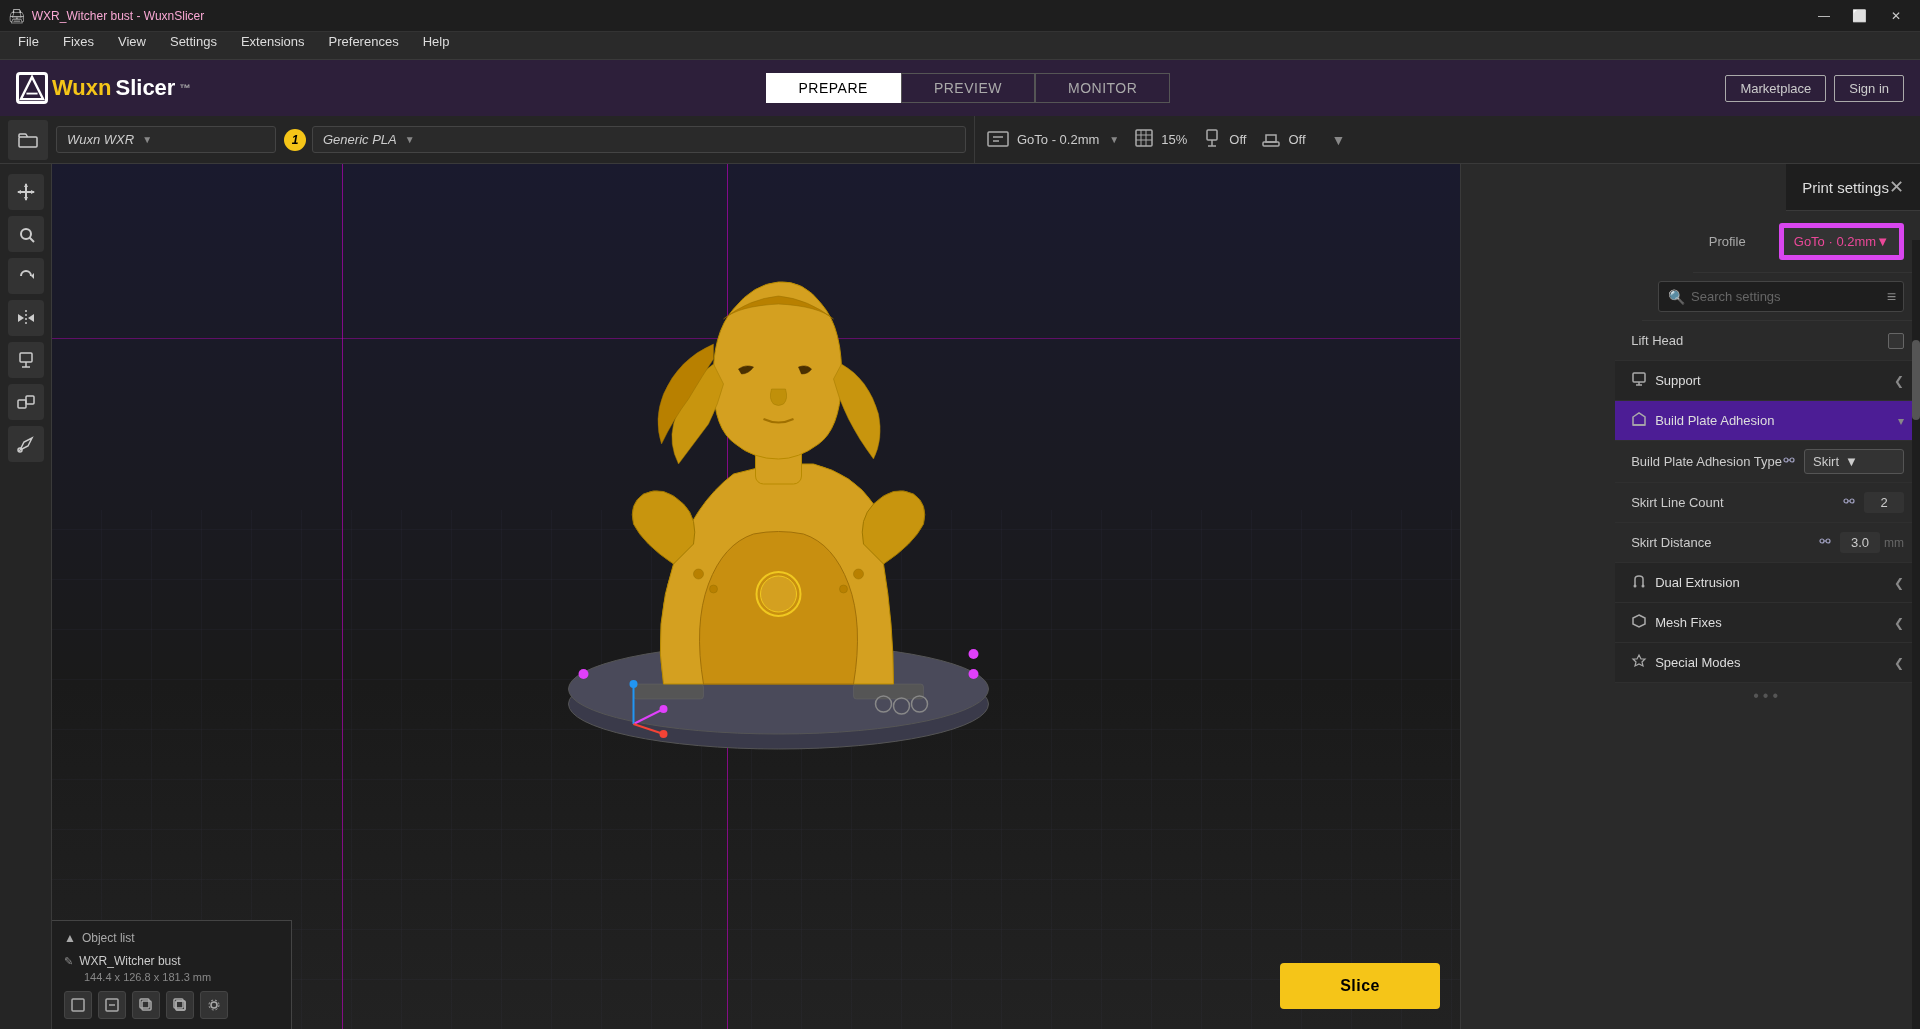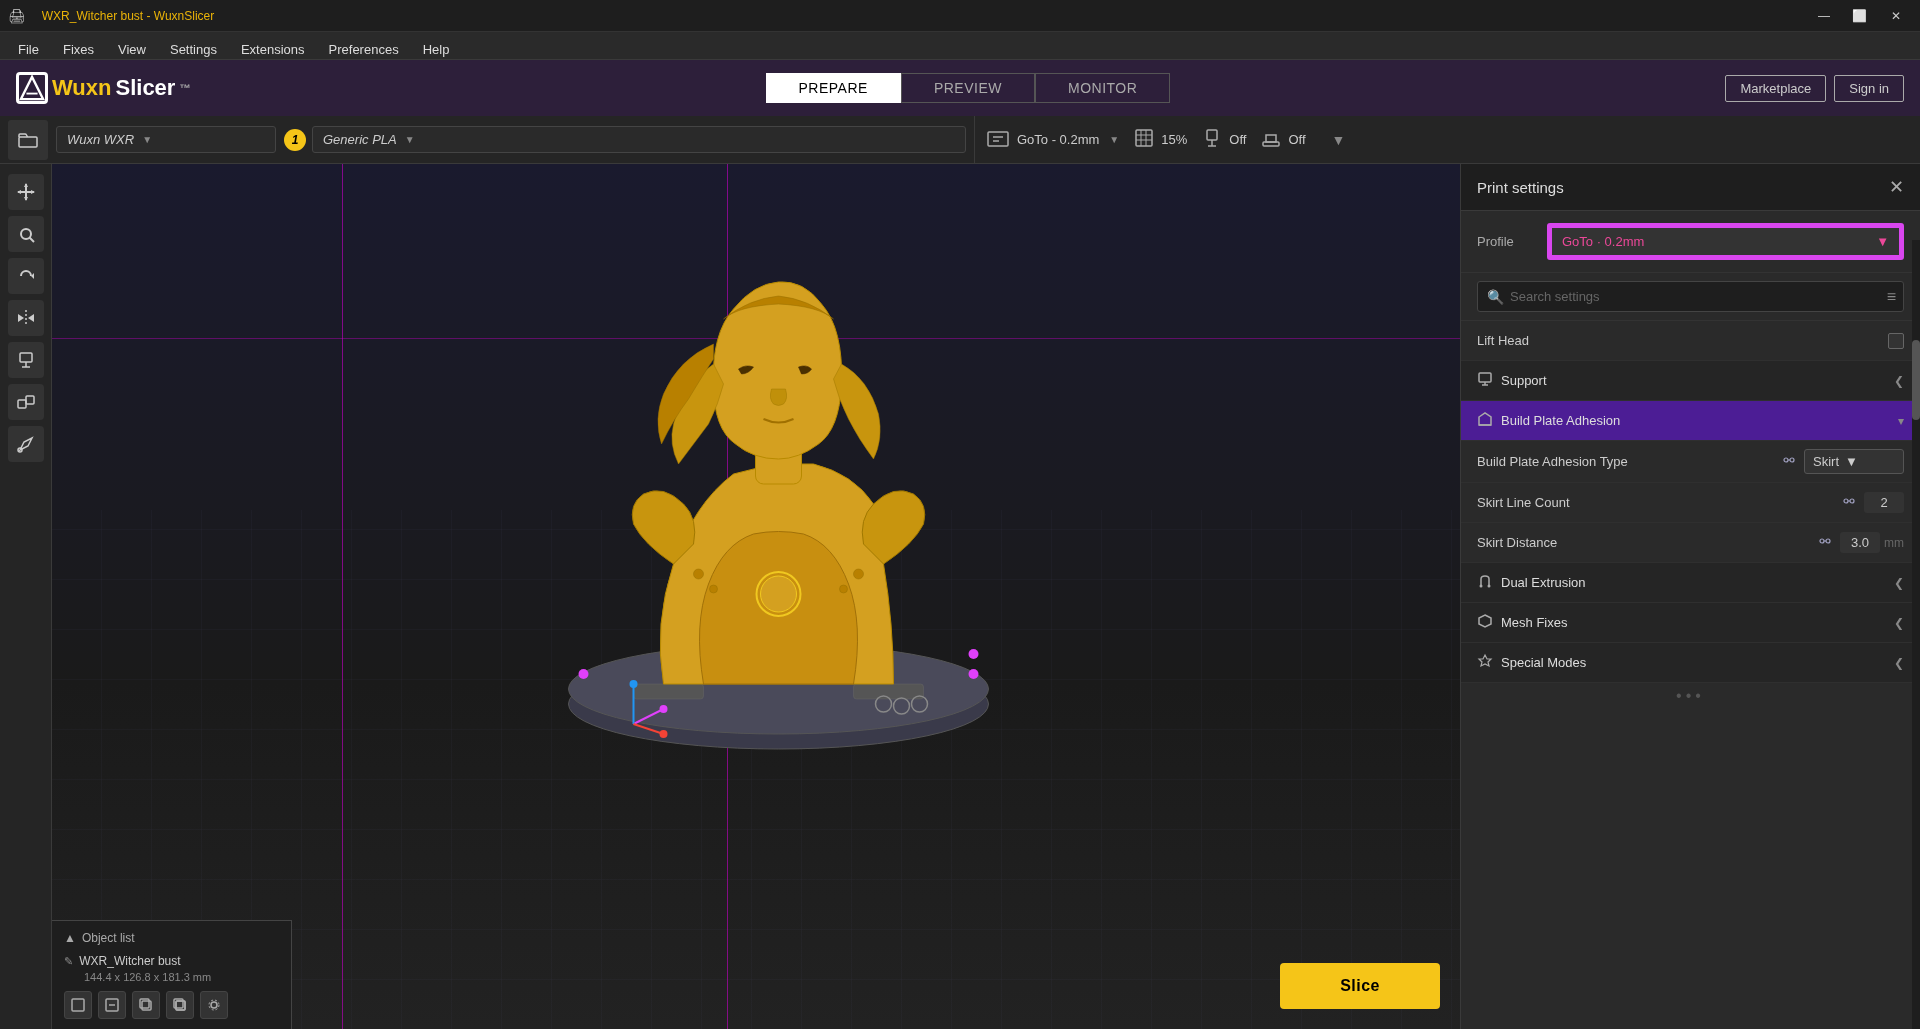--- a/index.html
+++ b/index.html
@@ -16,44 +16,43 @@
     
     #title-bar {
       background: #1e1e1e;
       height: 32px;
       display: flex;
       align-items: center;
       padding: 0 8px;
       border-bottom: 1px solid #333;
     }
     #title-bar .title-text {
-      color: #eab308;
+      color: #f9a8d4;
       font-size: 12px;
       flex: 1;
-      margin-left: 10px;
     }
     #title-bar .win-controls {
       display: flex; gap: 4px;
     }
     #title-bar .win-btn {
       width: 32px; height: 20px;
       background: transparent;
       border: none;
       color: #ccc;
       cursor: pointer;
       font-size: 12px;
       display: flex; align-items: center; justify-content: center;
     }
 
     
     #menu-bar {
       background: #2a2a2a;
       height: 28px;
       display: flex;
-      align-items: flex-end;
+      align-items: flex-start;
       padding: 0 8px;
       gap: 4px;
       border-bottom: 1px solid #3a3a3a;
     }
     .menu-item {
       padding: 2px 10px;
       color: #ddd;
       cursor: pointer;
       font-size: 13px;
       border-radius: 3px;
@@ -287,20 +286,21 @@
     }
 
     
     #print-settings {
       width: 460px;
       background: #2a2a2a;
       border-left: 1px solid #3a3a3a;
       display: flex;
       flex-direction: column;
       overflow: hidden;
+      align-items: flex-end;
     }
     .ps-header {
       background: #1e1e1e;
       padding: 12px 16px;
       display: flex; align-items: center; justify-content: space-between;
       border-bottom: 1px solid #3a3a3a;
     }
     .ps-title {
       font-size: 15px; color: #ddd; font-weight: 500;
     }

